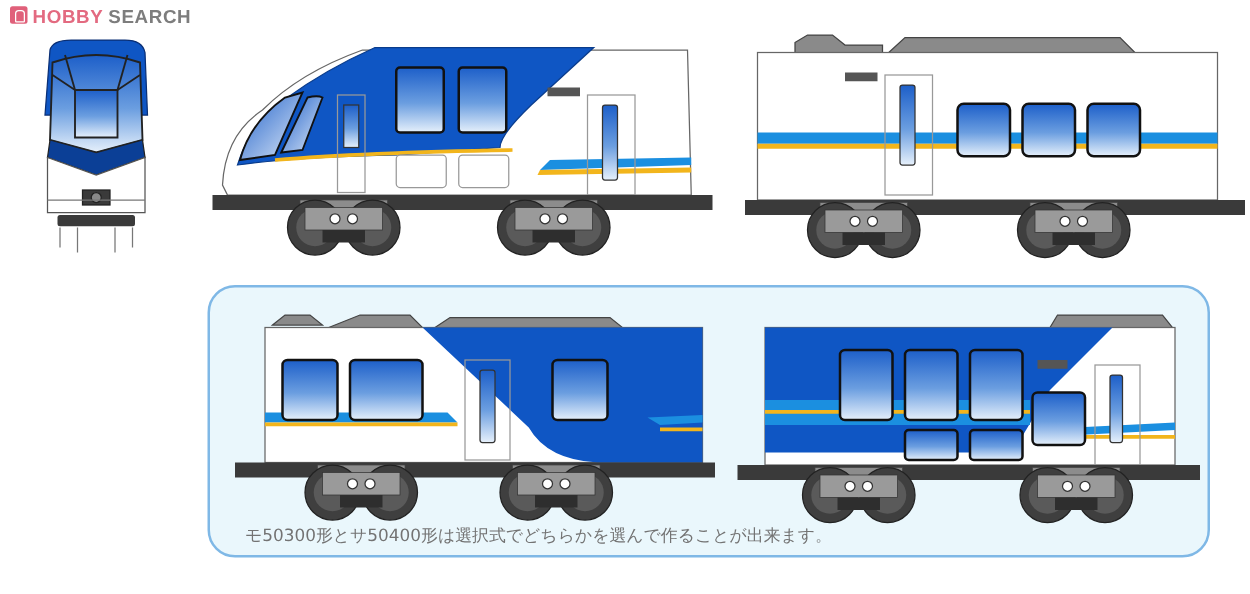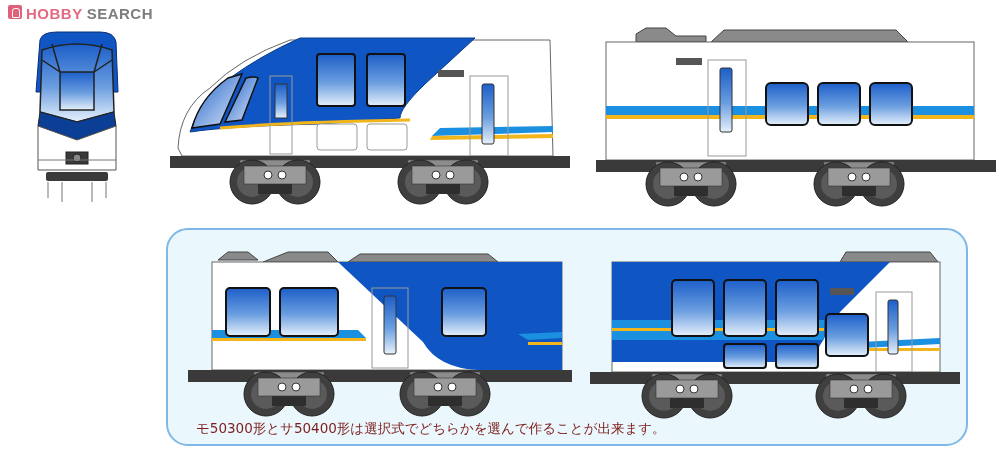--- a/index.html
+++ b/index.html
@@ -7,21 +7,21 @@
          font-family:"DejaVu Sans", sans-serif; }
   .abs { position:absolute; }
   .logo { left:8px; top:5px; height:18px; display:flex; align-items:flex-start; gap:4px; }
   .logo-badge { width:14px; height:14px; background:#e0607a; border-radius:2px; position:relative; }
   .logo-badge::after { content:""; position:absolute; left:4px; top:3px; width:6px; height:8px;
      border:1px solid #fff; border-radius:3px 3px 1px 1px; }
   .logo-hobby { color:#e36a80; font-weight:bold; font-size:15px; letter-spacing:0.5px; font-family:"Liberation Sans", sans-serif; }
   .logo-search { color:#7d7d7d; font-weight:bold; font-size:15px; letter-spacing:0.5px; font-family:"Liberation Sans", sans-serif; }
   .panel { left:166px; top:228px; width:802px; height:218px; background:#eaf7fc;
      border:2px solid #7fb8e6; border-radius:22px; box-sizing:border-box; }
-  .caption { left:196px; top:420px; font-size:13.5px; color:#7f1d1d; font-family:"DejaVu Sans", sans-serif; }
+  .caption { left:196px; top:420px; font-size:13.5px; color:#737373; font-family:"DejaVu Sans", sans-serif; }
   svg { position:absolute; overflow:visible; }
 </style>
 </head>
 <body>
 
 <div class="abs logo">
   <span class="logo-badge"></span>
   <span class="logo-hobby">HOBBY</span>
   <span class="logo-search">SEARCH</span>
 </div>

